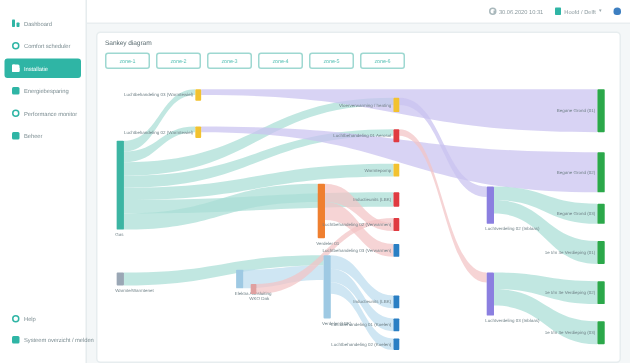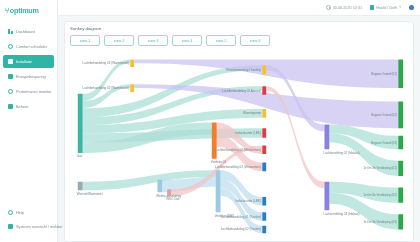--- a/index.html
+++ b/index.html
@@ -103,24 +103,20 @@
   svg.sankey { width: 100%; height: 100%; display: block; }
   .nlabel { font-size: 3.1px; fill: #6e7f85; font-family: "Liberation Sans", sans-serif; }
   .nlabel.r { text-anchor: end; }
 </style>
 </head>
 <body>
 
 <div id="app">
 
   <aside class="sidebar">
-    <div class="logo-row">
-      <span class="logo-mark">⑂</span>
-      <span class="logo-text">optimum</span>
-    </div>
 
     <nav class="nav">
       <div class="nav-item">
         <span class="nav-ico ico-grid">
             <i></i>
           </span>
         <span class="nav-label">Dashboard</span>
       </div>
       <div class="nav-item">
         <span class="nav-ico ico-ring">

